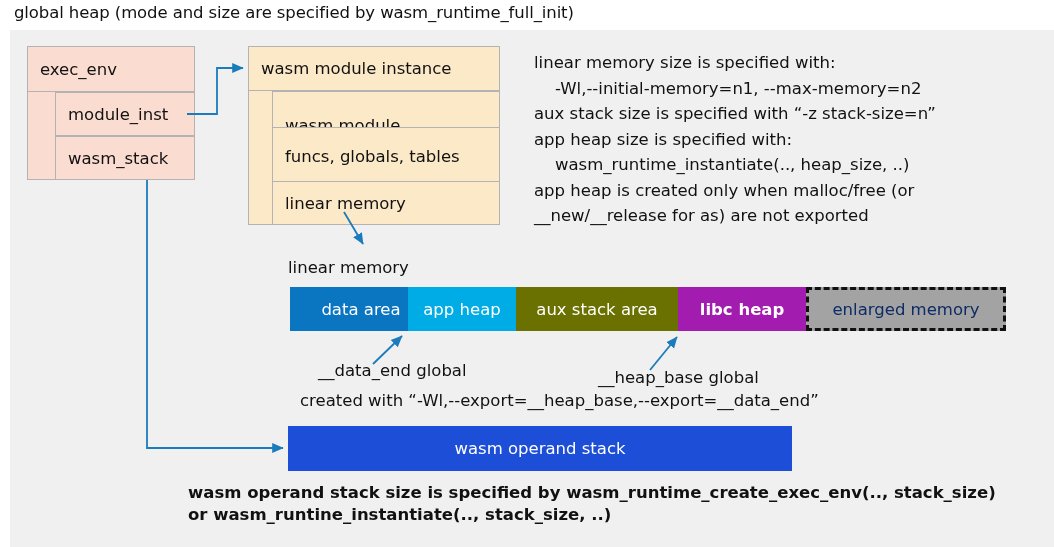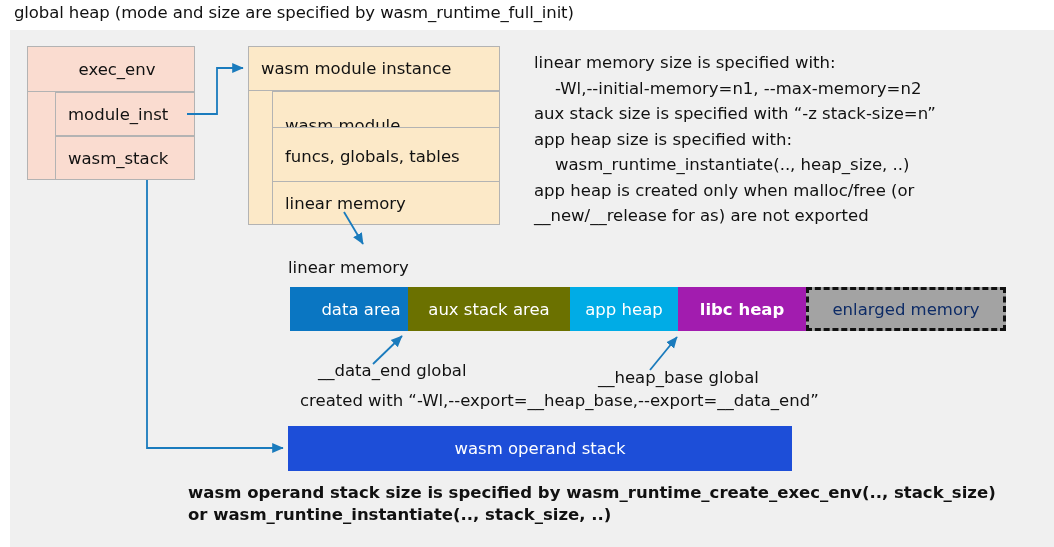--- a/index.html
+++ b/index.html
@@ -140,21 +140,21 @@
 <body>
 
 <div id="page">
 
   <div id="gray-panel"></div>
 
   <div class="title">global heap (mode and size are specified by wasm_runtime_full_init)</div>
 
   <div class="box pink" style="left:27px; top:46px; width:168px; height:134px;"></div>
 
-  <div class="box-row pink" style="left:27px; top:46px; width:168px; height:46px;justify-content:center;">
+  <div class="box-row pink" style="left:27px; top:46px; width:168px; height:46px;">
     <span class="row-label">exec_env</span>
   </div>
 
   <div class="box-row pink" style="left:55px; top:92px; width:140px; height:44px;">
     <span class="row-label">module_inst</span>
   </div>
 
   <div class="box-row pink" style="left:55px; top:136px; width:140px; height:44px;">
     <span class="row-label">wasm_stack</span>
   </div>
@@ -184,25 +184,25 @@
     wasm_runtime_instantiate(.., heap_size, ..)
 app heap is created only when malloc/free (or
 __new/__release for as) are not exported</div>
 
   <div id="mem-label">linear memory</div>
 
   <div id="mem-bar">
     <div class="seg" style="width:118px; background:#0a76c2;padding-left:24px;">
       <span>data area</span>
     </div>
+    <div class="seg" style="width:108px; background:#00ace6;">
+      <span>app heap</span>
+    </div>
     <div class="seg" style="width:162px; background:#6b7100;">
       <span>aux stack area</span>
-    </div>
-    <div class="seg" style="width:108px; background:#00ace6;">
-      <span>app heap</span>
     </div>
     <div class="seg" style="width:128px; background:#a21caf;font-weight:bold;">
       <span>libc heap</span>
     </div>
     <div class="seg dashed" style="width:200px;">
       <span>enlarged memory</span>
     </div>
   </div>
 
   <div class="textblock" id="note-data-end">__data_end global</div>

